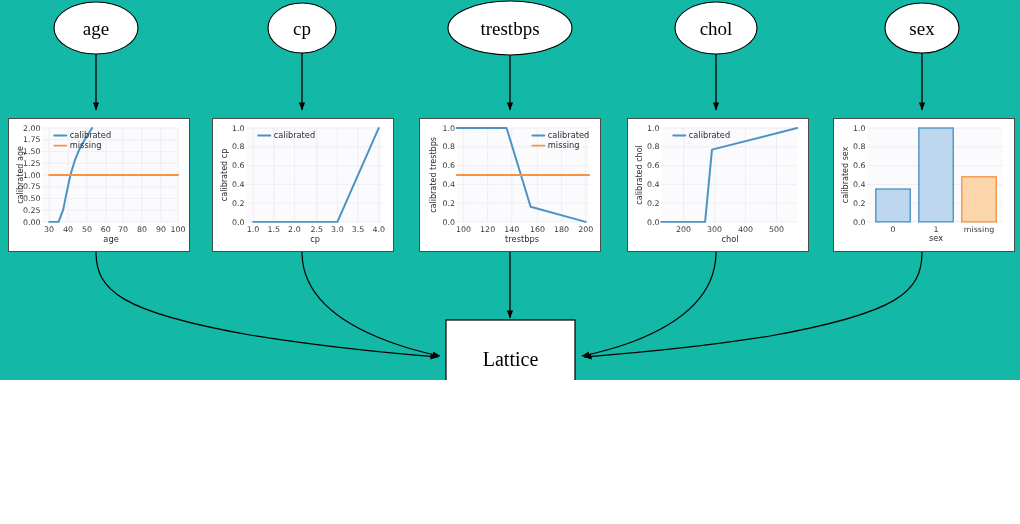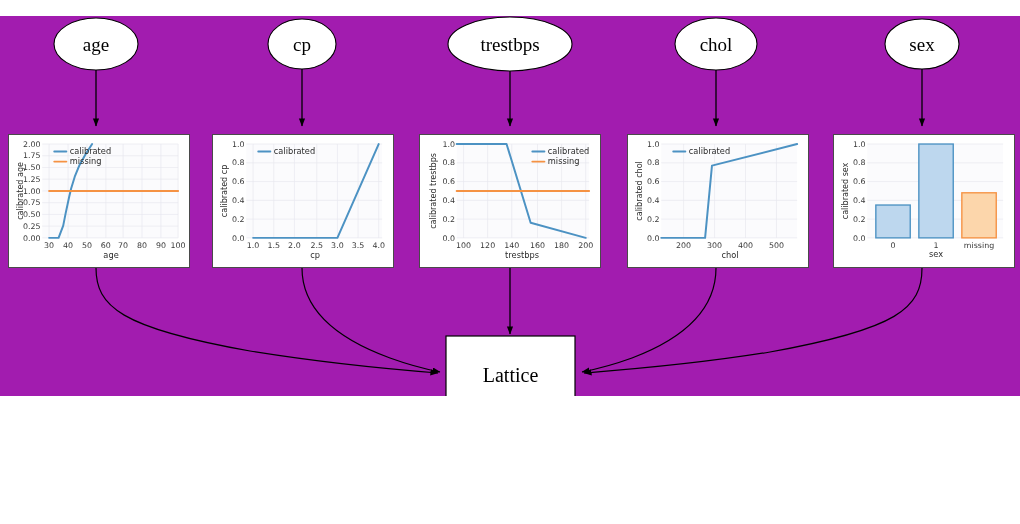--- a/index.html
+++ b/index.html
@@ -4,24 +4,23 @@
 <style>
   html, body {
     margin: 0;
     padding: 0;
     background: #ffffff;
   }
   #canvas {
     position: relative;
     width: 1020px;
     height: 380px;
-    background: #a21caf;
+    background: #14b8a6;
     font-family: "Liberation Sans", sans-serif;
     overflow: hidden;
-    margin-top: 16px;
   }
   .graph-svg {
     position: absolute;
     left: 0;
     top: 0;
     width: 1020px;
     height: 524px;
   }
   .node-label {
     font-family: "Liberation Serif", serif;

